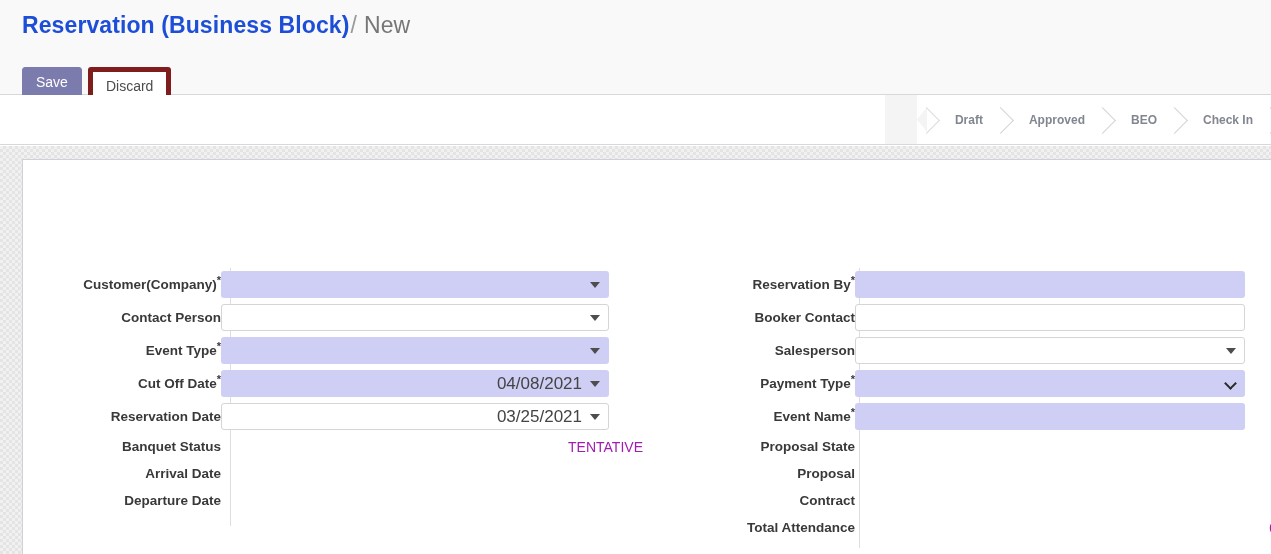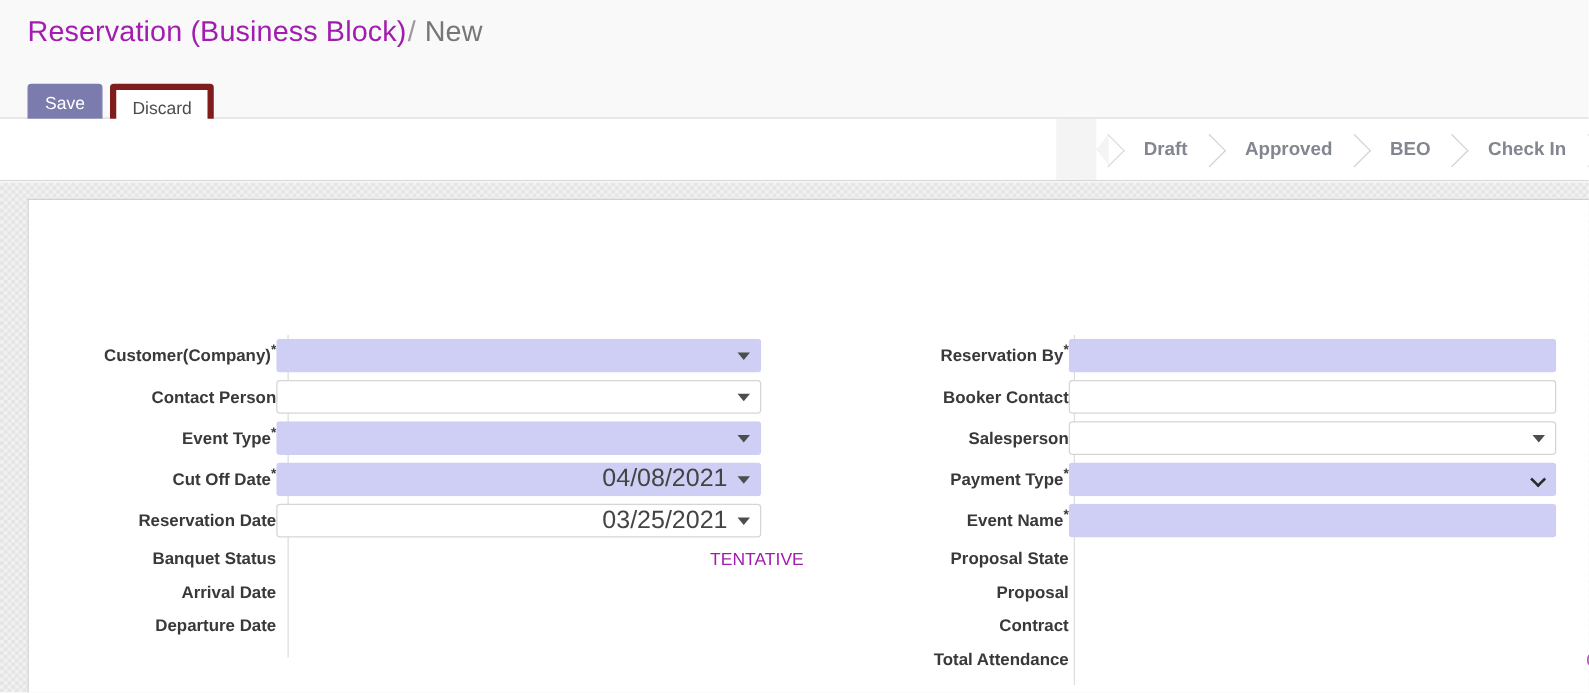--- a/index.html
+++ b/index.html
@@ -32,22 +32,22 @@
   .breadcrumb {
     position: absolute;
     left: 22px;
     top: 11px;
     font-size: 23px;
     line-height: 28px;
     white-space: nowrap;
     letter-spacing: 0.1px;
   }
   .breadcrumb .crumb-link {
-    color: #a21caf;
-    font-weight: 400;
+    color: #1d4ed8;
+    font-weight: 700;
   }
   .breadcrumb .crumb-sep {
     color: #9a9a9a;
     padding: 0 3px 0 1px;
   }
   .breadcrumb .crumb-current {
     color: #777777;
     font-weight: 400;
     padding-left: 4px;
   }
@@ -98,21 +98,21 @@
     display: flex;
     align-items: stretch;
   }
   .stage {
     position: relative;
     display: flex;
     align-items: center;
     justify-content: center;
     height: 49px;
     padding: 0 18px 0 28px;
-    font-size: 15px;
+    font-size: 12px;
     font-weight: bold;
     color: #82868f;
     background: #ffffff;
     white-space: nowrap;
     cursor: pointer;
   }
   .stage.lead {
     width: 42px;
     padding: 0;
     background: #f4f4f4;
@@ -228,21 +228,21 @@
   tr.field-row   { height: 33px; }
   tr.text-row    { height: 27px; }
   tr.text-row td.lbl { padding-top: 0; }
 
   
   .ctl {
     position: relative;
     display: block;
     height: 27px;
     border-radius: 3px;
-    font-size: 20px;
+    font-size: 17px;
     color: #444444;
     line-height: 25px;
     padding: 0 26px 0 0;
     background: #ffffff;
     border: 1px solid #d5d5d5;
     overflow: hidden;
     white-space: nowrap;
     cursor: text;
   }
   .ctl.required {

